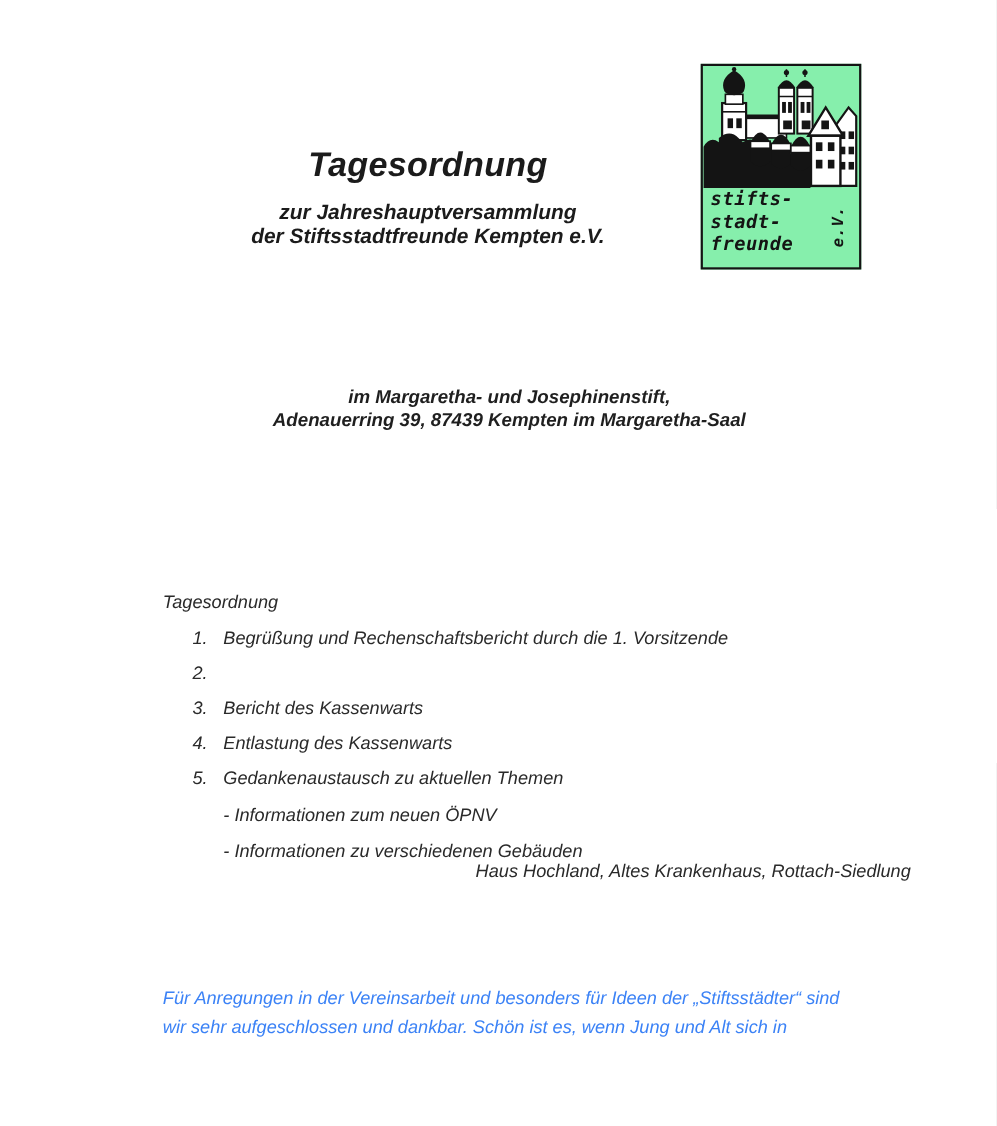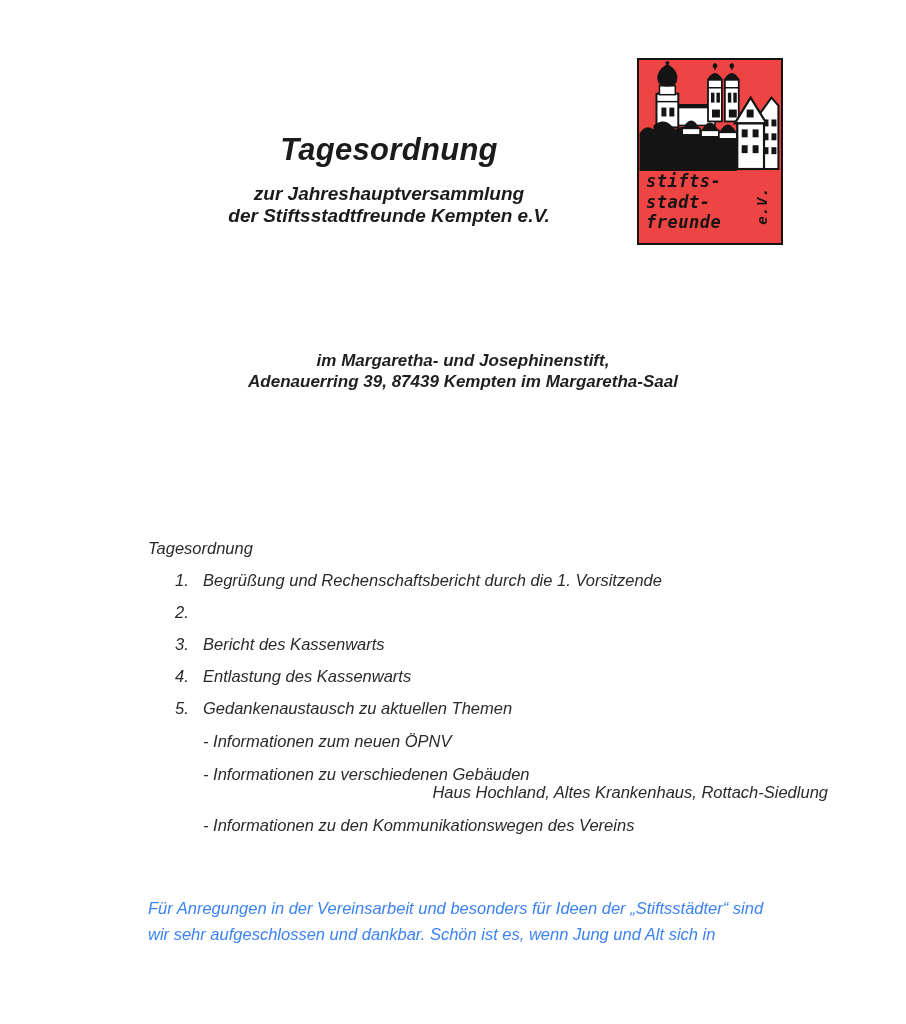--- a/index.html
+++ b/index.html
@@ -35,21 +35,21 @@
     font-weight: bold;
     line-height: 21.5px;
   }
 
   
   .logo-box {
     position: absolute;
     left: 637px; top: 58px;
     width: 146px; height: 187px;
     border: 2px solid #141414;
-    background: #ef4444;
+    background: #86efac;
   }
   .logo-art { display: block; width: 142px; height: 111px; }
   .logo-text { position: relative; padding: 0 0 0 7px; }
   .logo-line {
     font-family: "DejaVu Sans Mono", monospace;
     font-weight: bold;
     font-size: 17px;
     line-height: 20.5px;
     letter-spacing: 0.5px;
     color: #141414;
@@ -215,24 +215,20 @@
     </div>
 
     <div class="subitem">
       <div>- Informationen zum neuen ÖPNV</div>
 
     </div>
     <div class="subitem">
       <div>- Informationen zu verschiedenen Gebäuden</div>
       <div class="subitem-line2">Haus Hochland, Altes Krankenhaus, Rottach-Siedlung</div>
     </div>
-    <div class="subitem">
-      <div>- Informationen zu den Kommunikationswegen des Vereins</div>
-
-    </div>
   </div>
 
   <div class="footer-par">
     <div>Für Anregungen in der Vereinsarbeit und besonders für Ideen der „Stiftsstädter“ sind</div>
     <div>wir sehr aufgeschlossen und dankbar. Schön ist es, wenn Jung und Alt sich in</div>
   </div>
 
 </div>
 
 </body></html>

